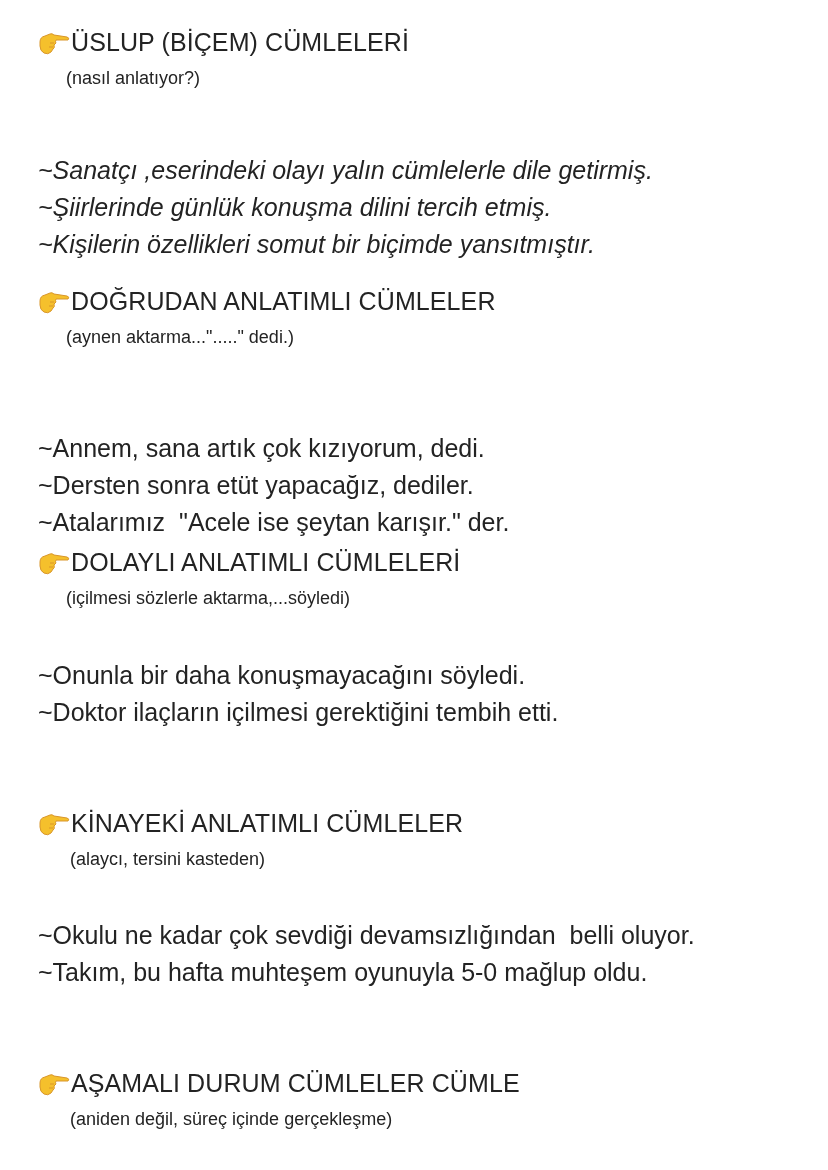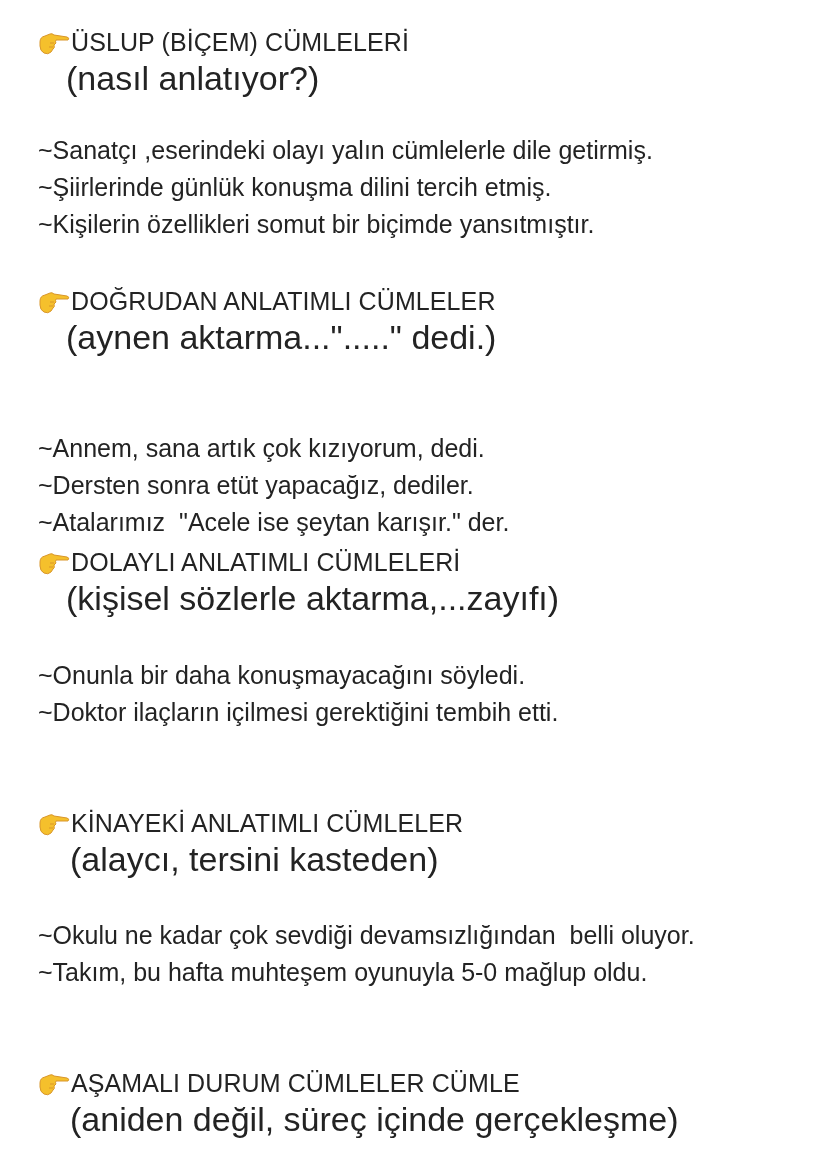--- a/index.html
+++ b/index.html
@@ -38,21 +38,21 @@
     .hand {
       display: inline-block;
       width: 32px;
       height: 28px;
       margin-right: 1px;
       flex: 0 0 auto;
     }
     .subtitle {
       height: 37px;
       line-height: 37px;
-      font-size: 34px;
+      font-size: 18px;
       padding-left: 28px;
       white-space: nowrap;
     }
     .subtitle.wide { padding-left: 32px; }
     .lines {
       position: absolute;
       left: 38px;
       width: 780px;
     }
     .line {
@@ -70,21 +70,21 @@
   <div class="section" style="top:24px;">
     <div class="heading">
       <svg class="hand" viewBox="0 0 32 28">
         <path d="M2 14 Q2 9 7 8 L12 6 Q14 5 16 7 L29 9 Q32 10 30 12 L18 12 Q17 14 18 15 L16 17 Q17 20 15 21 L13 24 Q10 27 6 25 Q2 23 2 18 Z" fill="#f5c02c" stroke="#d9962a" stroke-width="1"></path>
         <path d="M12 15 L16 15 M11 19 L15 19" stroke="#d9962a" stroke-width="1" fill="none"></path>
       </svg>
       <span>ÜSLUP (BİÇEM) CÜMLELERİ</span>
     </div>
     <div class="subtitle">(nasıl anlatıyor?)</div>
   </div>
-  <div class="lines" style="top:132px;">
+  <div class="lines" style="top:152px;font-style:italic;">
     <div class="line">~Sanatçı ,eserindeki olayı yalın cümlelerle dile getirmiş.</div>
     <div class="line">~Şiirlerinde günlük konuşma dilini tercih etmiş.</div>
     <div class="line">~Kişilerin özellikleri somut bir biçimde yansıtmıştır.</div>
   </div>
 
   <div class="section" style="top:283px;">
     <div class="heading">
       <svg class="hand" viewBox="0 0 32 28">
         <path d="M2 14 Q2 9 7 8 L12 6 Q14 5 16 7 L29 9 Q32 10 30 12 L18 12 Q17 14 18 15 L16 17 Q17 20 15 21 L13 24 Q10 27 6 25 Q2 23 2 18 Z" fill="#f5c02c" stroke="#d9962a" stroke-width="1"></path>
         <path d="M12 15 L16 15 M11 19 L15 19" stroke="#d9962a" stroke-width="1" fill="none"></path>
@@ -100,21 +100,21 @@
   </div>
 
   <div class="section" style="top:544px;">
     <div class="heading">
       <svg class="hand" viewBox="0 0 32 28">
         <path d="M2 14 Q2 9 7 8 L12 6 Q14 5 16 7 L29 9 Q32 10 30 12 L18 12 Q17 14 18 15 L16 17 Q17 20 15 21 L13 24 Q10 27 6 25 Q2 23 2 18 Z" fill="#f5c02c" stroke="#d9962a" stroke-width="1"></path>
         <path d="M12 15 L16 15 M11 19 L15 19" stroke="#d9962a" stroke-width="1" fill="none"></path>
       </svg>
       <span>DOLAYLI ANLATIMLI CÜMLELERİ</span>
     </div>
-    <div class="subtitle">(kişisel sözlerle aktarma,...zayıfı)</div>
+    <div class="subtitle">(içilmesi sözlerle aktarma,...söyledi)</div>
   </div>
   <div class="lines" style="top:657px;">
     <div class="line">~Onunla bir daha konuşmayacağını söyledi.</div>
     <div class="line">~Doktor ilaçların içilmesi gerektiğini tembih etti.</div>
   </div>
 
   <div class="section" style="top:805px;">
     <div class="heading">
       <svg class="hand" viewBox="0 0 32 28">
         <path d="M2 14 Q2 9 7 8 L12 6 Q14 5 16 7 L29 9 Q32 10 30 12 L18 12 Q17 14 18 15 L16 17 Q17 20 15 21 L13 24 Q10 27 6 25 Q2 23 2 18 Z" fill="#f5c02c" stroke="#d9962a" stroke-width="1"></path>

